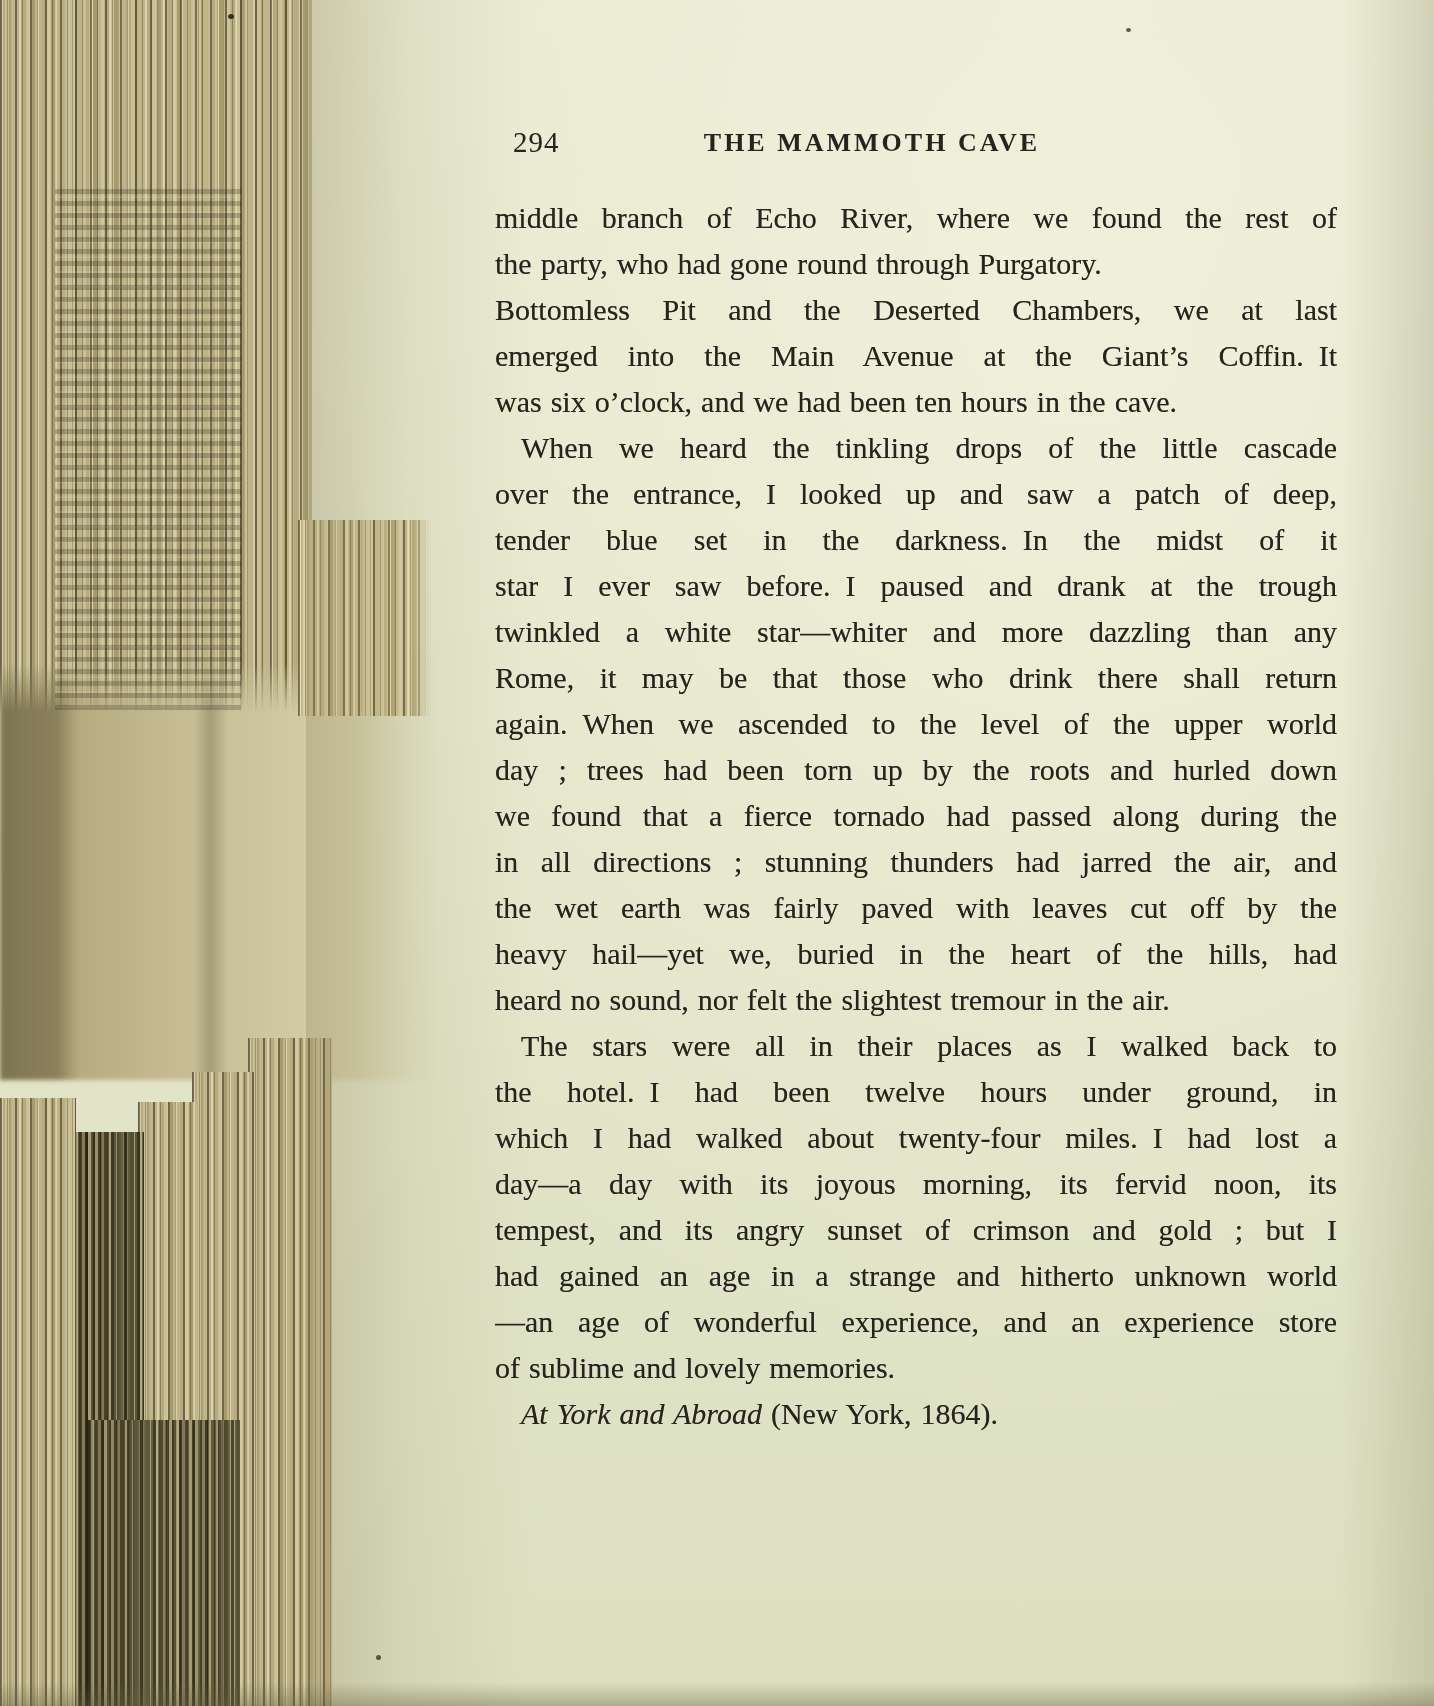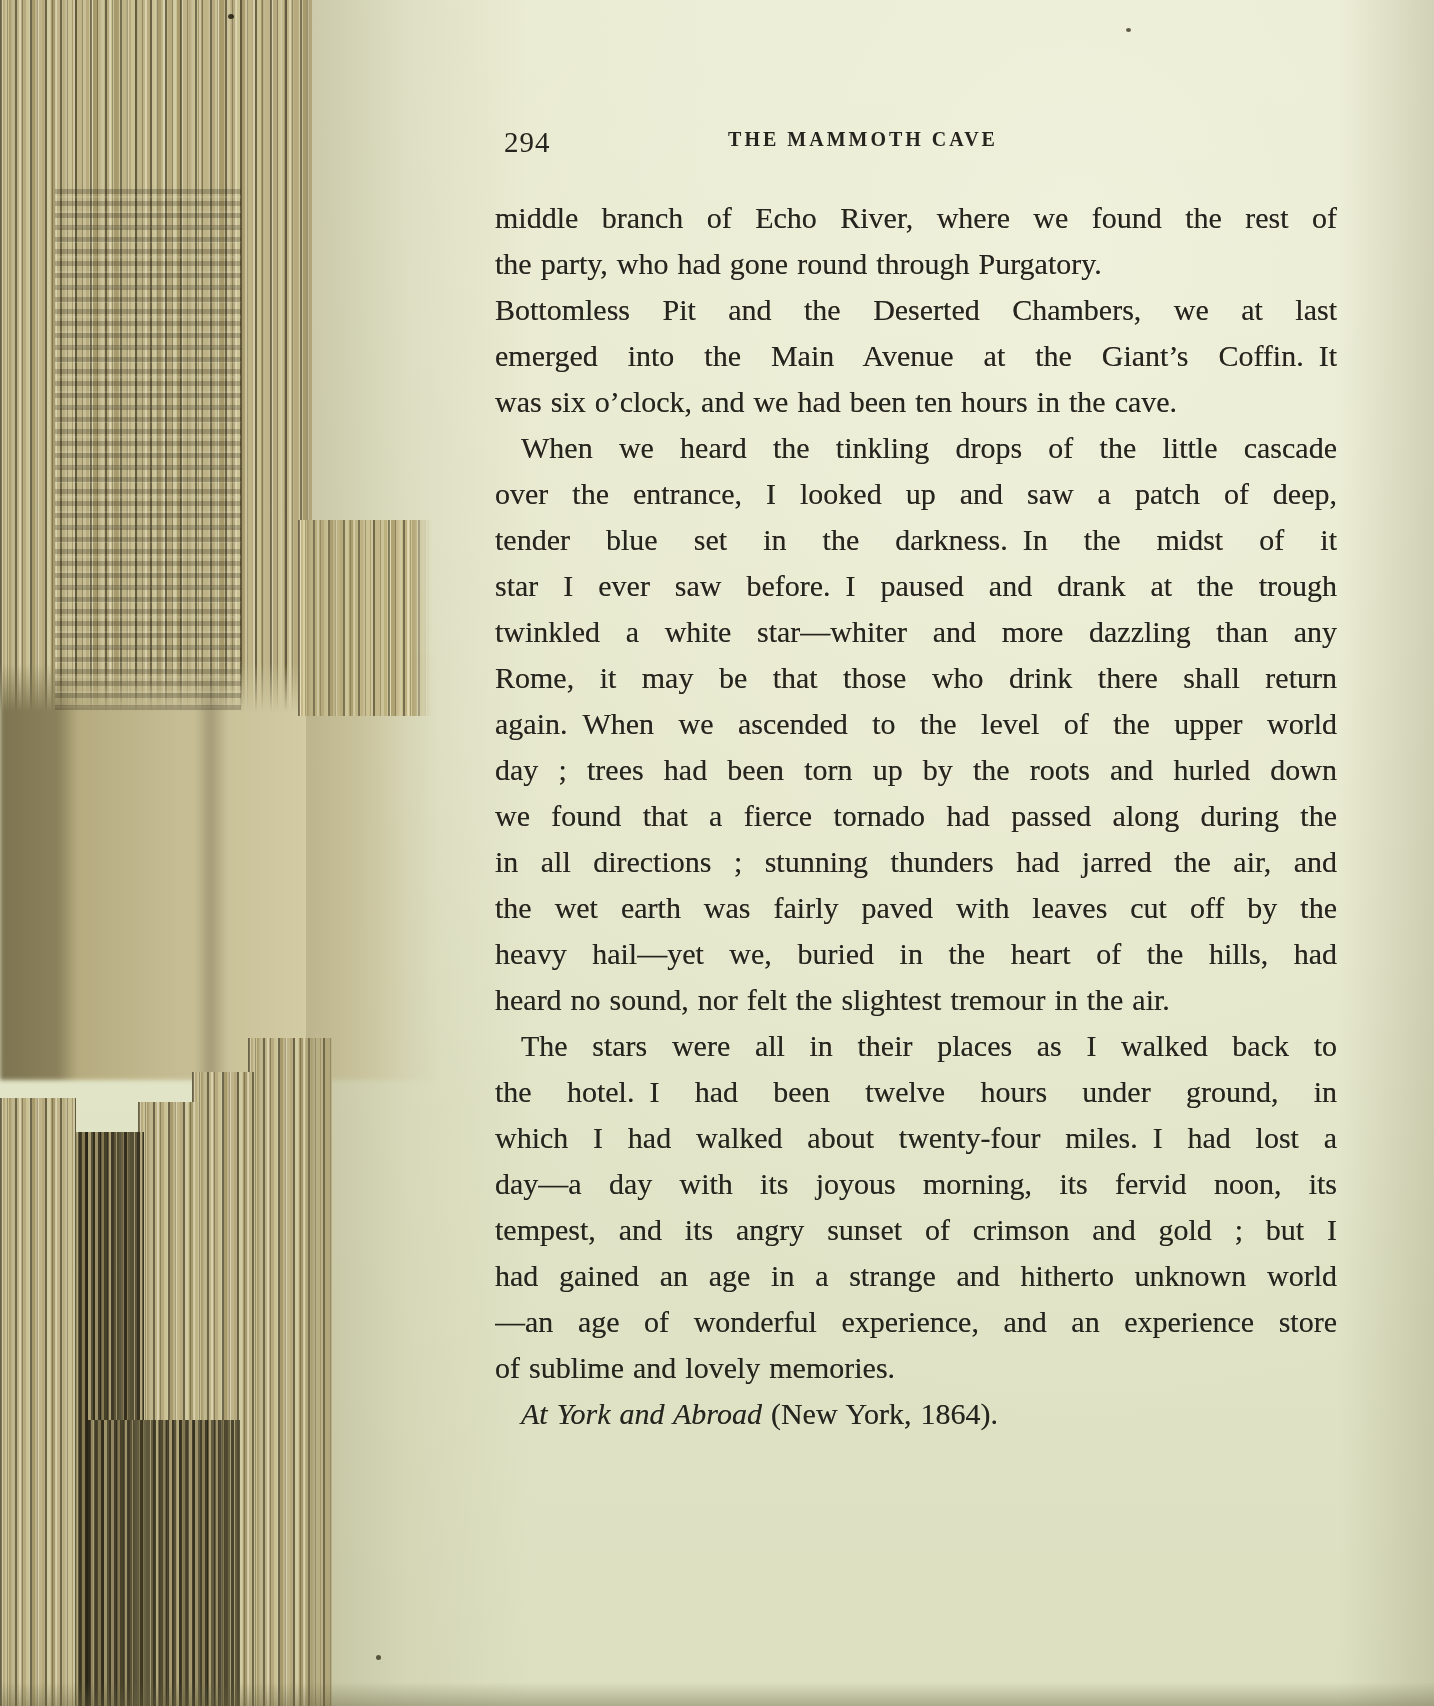--- a/index.html
+++ b/index.html
@@ -61,23 +61,23 @@
   #right-shade{position:absolute;right:0;top:0;width:95px;height:100%;z-index:4;
     background:linear-gradient(270deg, rgba(118,110,76,.22), rgba(118,110,76,0));}
   #bottom-shade{position:absolute;left:0;bottom:0;width:100%;height:24px;z-index:4;
     background:linear-gradient(0deg, rgba(100,95,62,.40), rgba(100,95,62,0));}
   .speck{position:absolute;z-index:5;background:rgba(58,53,34,.8);border-radius:50%;}
   #speck1{left:1126px;top:28px;width:5px;height:4px;}
   #speck2{left:376px;top:1655px;width:5px;height:5px;}
   #speck3{left:228px;top:14px;width:6px;height:5px;background:rgba(30,27,14,.85);}
   
   .page{position:absolute;left:495px;top:120px;width:842px;height:1560px;z-index:6;color:var(--ink);}
-  .pagehead{position:absolute;left:7px;top:6px;width:100%;height:40px;}
+  .pagehead{position:absolute;left:16px;top:6px;width:100%;height:40px;}
   .pagenum{position:absolute;left:2px;top:0;font-size:29px;letter-spacing:1px;}
-  .runhead{position:absolute;left:300px;top:2px;font-size:20px;font-weight:700;letter-spacing:3px;white-space:nowrap;transform:translateX(-50%) ;left:361px;}
+  .runhead{position:absolute;left:300px;top:2px;font-size:26px;font-weight:700;letter-spacing:3px;white-space:nowrap;transform:translateX(-50%) ;left:361px;}
   .bodytext{position:absolute;left:0;top:75px;width:842px;
     font-size:30px;line-height:46px;word-spacing:1.5px;
     text-shadow:0 0 .6px rgba(40,38,30,.55);}
   .line{height:46px;overflow:hidden;text-align:justify;text-align-last:justify;}
   .line::after{content:"";display:inline-block;width:100%;height:0;}
   .line.no-just{text-align:right;text-align-last:left;}
   .line.no-just::after{content:none;}
   .line.indent{padding-left:26px;}
   .it{font-style:italic;}
 </style>

